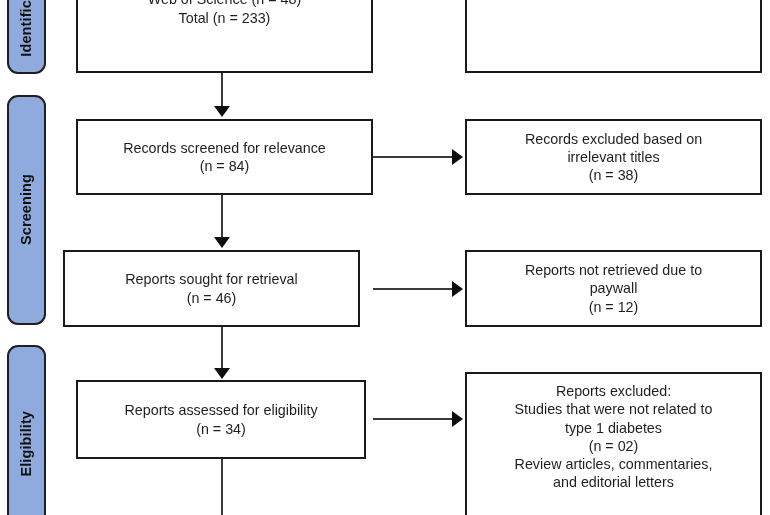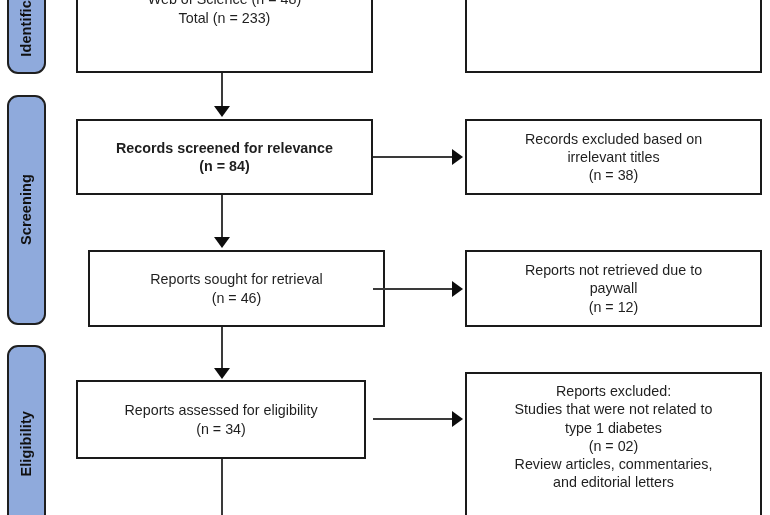--- a/index.html
+++ b/index.html
@@ -65,22 +65,22 @@
     font-size: 14.3px;
     line-height: 1.28;
     color: #1f1f1f;
     white-space: pre-line;
   }
 
   .flow-box.top-aligned { align-items: flex-start; padding-top: 8px; }
 
   
   #box-identification-left { left: 76px; top: -74px; width: 297px; height: 147px; }
-  #box-screened            { left: 76px; top: 119px; width: 297px; height: 76px; font-weight: bold; }
-  #box-sought              { left: 88px; top: 250px; width: 297px; height: 77px; }
+  #box-screened            { left: 76px; top: 119px; width: 297px; height: 76px; }
+  #box-sought              { left: 63px; top: 250px; width: 297px; height: 77px; }
   #box-assessed            { left: 76px; top: 380px; width: 290px; height: 79px; }
 
   
   #box-identification-right { left: 465px; top: -74px; width: 297px; height: 147px; }
   #box-excluded-titles      { left: 465px; top: 119px; width: 297px; height: 76px; }
   #box-not-retrieved        { left: 465px; top: 250px; width: 297px; height: 77px; }
   #box-reports-excluded     { left: 465px; top: 372px; width: 297px; height: 160px; }
 
   .v-line {
     position: absolute;

